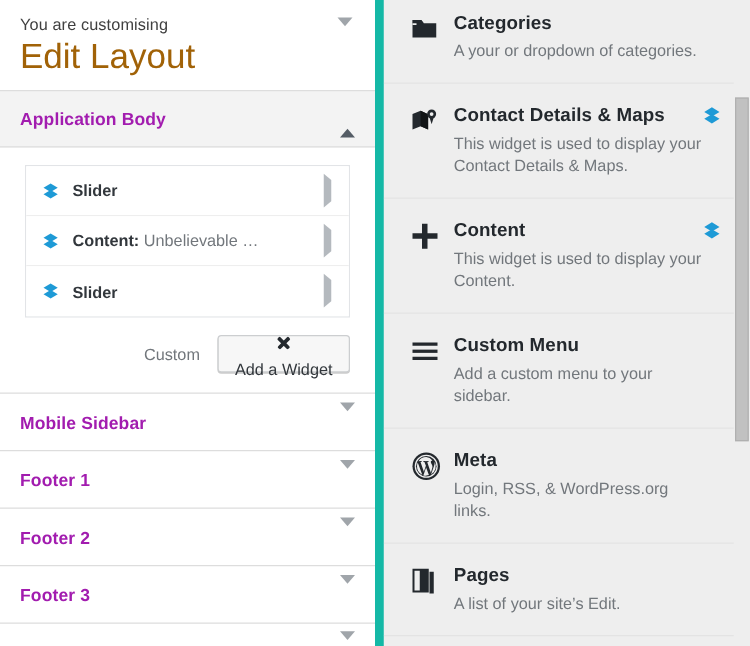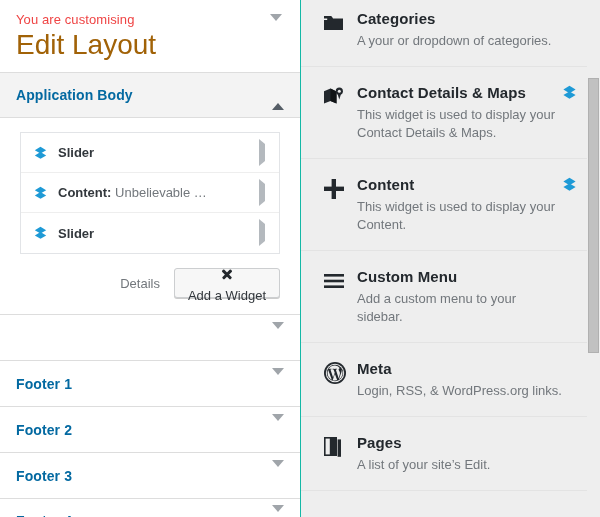--- a/index.html
+++ b/index.html
@@ -32,21 +32,21 @@
   }
 
   .cust-header {
     padding: 10px 16px 12px 16px;
     background: #ffffff;
     position: relative;
     height: 72px;
   }
   .cust-header-eyebrow {
     font-size: 13px;
-    color: #ef4444;
+    color: #404040;
     line-height: 20px;
     letter-spacing: 0.1px;
   }
   .cust-header-title {
     font-size: 28px;
     color: #a16207;
     font-weight: 400;
     line-height: 28px;
     margin-top: 1px;
   }
@@ -89,21 +89,21 @@
     display: flex;
     align-items: center;
     padding: 0 16px;
     background: #ffffff;
     border-bottom: 1px solid #dddddd;
     cursor: pointer;
     position: relative;
   }
   .section-head-title {
     font-size: 14px;
-    color: #0369a1;
+    color: #a21caf;
     font-weight: 700;
     letter-spacing: 0.1px;
   }
   .section-head .section-arrow {
     position: absolute;
     right: 16px;
     top: 50%;
     transform: translateY(-50%);
   }
 
@@ -204,21 +204,21 @@
   .collapsed-list .section-head { border-top: 1px solid #dddddd; border-bottom: none; }
   .collapsed-list .section-head:last-child { border-bottom: 1px solid #dddddd; }
 
   
   .avail-panel {
     flex: 1 1 auto;
     height: 517px;
     background: #eeeeee;
     position: relative;
     overflow: hidden;
-    border-left: 1px solid #14b8a6;
+    border-left: 7px solid #14b8a6;
   }
   .avail-inner {
     position: absolute;
     left: 0;
     top: -8px;
     right: 0;
     padding: 0;
   }
   .avail-item {
     display: flex;
@@ -345,33 +345,34 @@
             </span>
             <span class="widget-title"><span>Slider</span><span class="wt-sub"></span></span>
             <span class="row-arrow">
               <span class="tri-right-sm"></span>
             </span>
           </div>
 
         </div>
 
         <div class="widget-actions">
-          <a class="reorder-link">Details</a>
+          <a class="reorder-link">Custom</a>
           <button class="add-widget-btn">
             <span class="x-icon"></span>
             <span>Add a Widget</span>
           </button>
         </div>
 
       </div>
     </div>
 
     <div class="collapsed-list">
 
       <div class="section-head">
+        <span class="section-head-title">Mobile Sidebar</span>
         <span class="section-arrow">
           <span class="tri-down"></span>
         </span>
       </div>
 
       <div class="section-head">
         <span class="section-head-title">Footer 1</span>
         <span class="section-arrow">
           <span class="tri-down"></span>
         </span>

